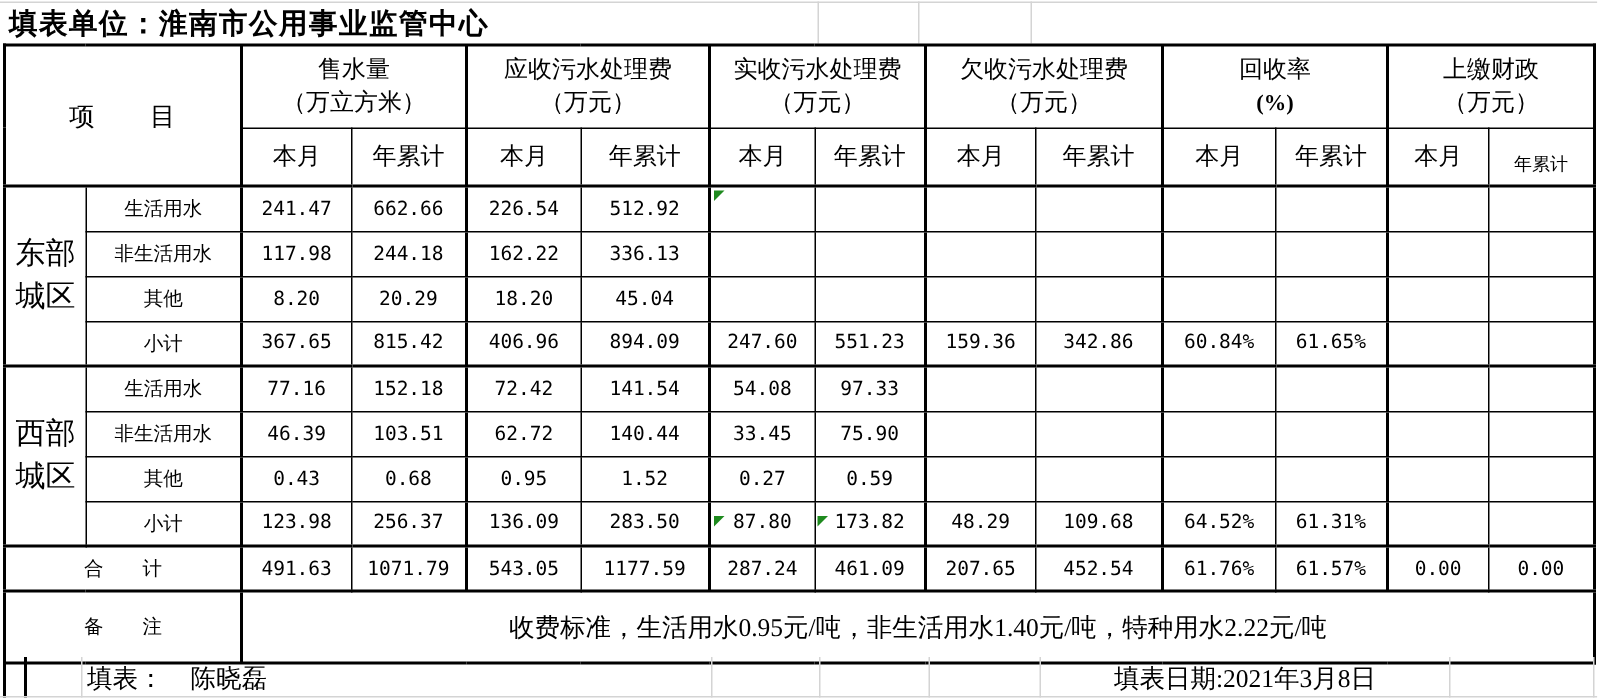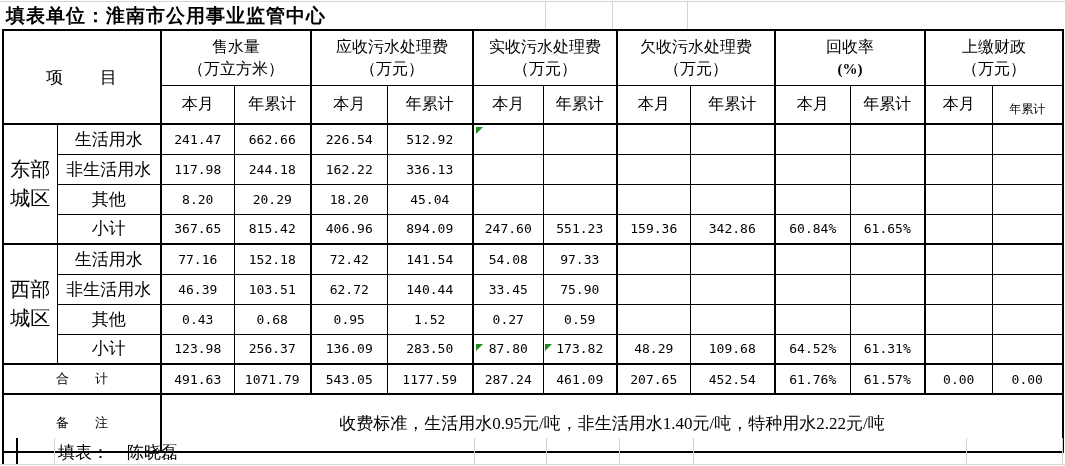--- a/index.html
+++ b/index.html
@@ -38,21 +38,21 @@
   .bl2{border-left-width:2px !important;}
   .bt2{border-top-width:2px !important;}
 
   .hdr{font-size:16px;line-height:1.35;}
   .hdr .l2{font-size:16px;}
   .hdr .pct{font-weight:bold;font-size:15px;font-family:"Liberation Serif",serif;}
   .sub{font-size:16px;margin-left:14px;}
   .sub-small{font-size:12px;padding-top:10px !important;vertical-align:bottom;}
   .item-hdr{font-size:17px;letter-spacing:1px;}
   .grp{font-size:20px;line-height:1.45;}
-  .rowlab{font-size:17px;margin-left:40px;}
+  .rowlab{font-size:13px;margin-left:40px;}
   .num{font-family:"DejaVu Sans Mono","Liberation Mono",monospace;font-size:13px;letter-spacing:0px;}
   .remark{font-size:17px;}
   .label-cell{font-size:13px;}
 
   
   .tri{
     position:absolute;width:0;height:0;
     border-top:7px solid #1e8a1e;
     border-right:7px solid transparent;
   }
@@ -253,21 +253,21 @@
       <td class="num bl2 bt2">287.24</td>
       <td class="num bt2">461.09</td>
       <td class="num bl2 bt2">207.65</td>
       <td class="num bt2">452.54</td>
       <td class="num bl2 bt2">61.76%</td>
       <td class="num bt2">61.57%</td>
       <td class="num bl2 bt2">0.00</td>
       <td class="num bt2">0.00</td>
     </tr>
 
-    <tr style="height:58px">
+    <tr style="height:48px">
       <td colspan="2" class="label-cell bt2">备　　注</td>
       <td colspan="12" class="remark bl2 bt2">收费标准，生活用水0.95元/吨，非生活用水1.40元/吨，特种用水2.22元/吨</td>
     </tr>
   </tbody>
     </table>
 
   <div class="tri" style="left:476px;top:127px;"></div>
   <div class="tri" style="left:476px;top:344px;"></div>
   <div class="tri" style="left:545px;top:344px;"></div>
 
@@ -276,14 +276,15 @@
   <div class="gl gl-v" style="left:54px;top:438px;height:27px;"></div>
   <div class="gl gl-v" style="left:474px;top:438px;height:27px;"></div>
   <div class="gl gl-v" style="left:546px;top:438px;height:27px;"></div>
   <div class="gl gl-v" style="left:619px;top:438px;height:27px;"></div>
   <div class="gl gl-v" style="left:693px;top:438px;height:27px;"></div>
   <div class="gl gl-v" style="left:966px;top:438px;height:27px;"></div>
   <div class="gl gl-v" style="left:1062px;top:438px;height:27px;"></div>
   <div class="gl gl-h" style="left:0;top:464px;width:1065px;"></div>
 
   <div class="footer-text" style="left:58px;top:441px;"><span>填表：</span><span class="footer-name">陈晓磊</span></div>
+  <div class="footer-date">填表日期:2021年3月8日</div>
 
 </div>
 
 </body></html>

